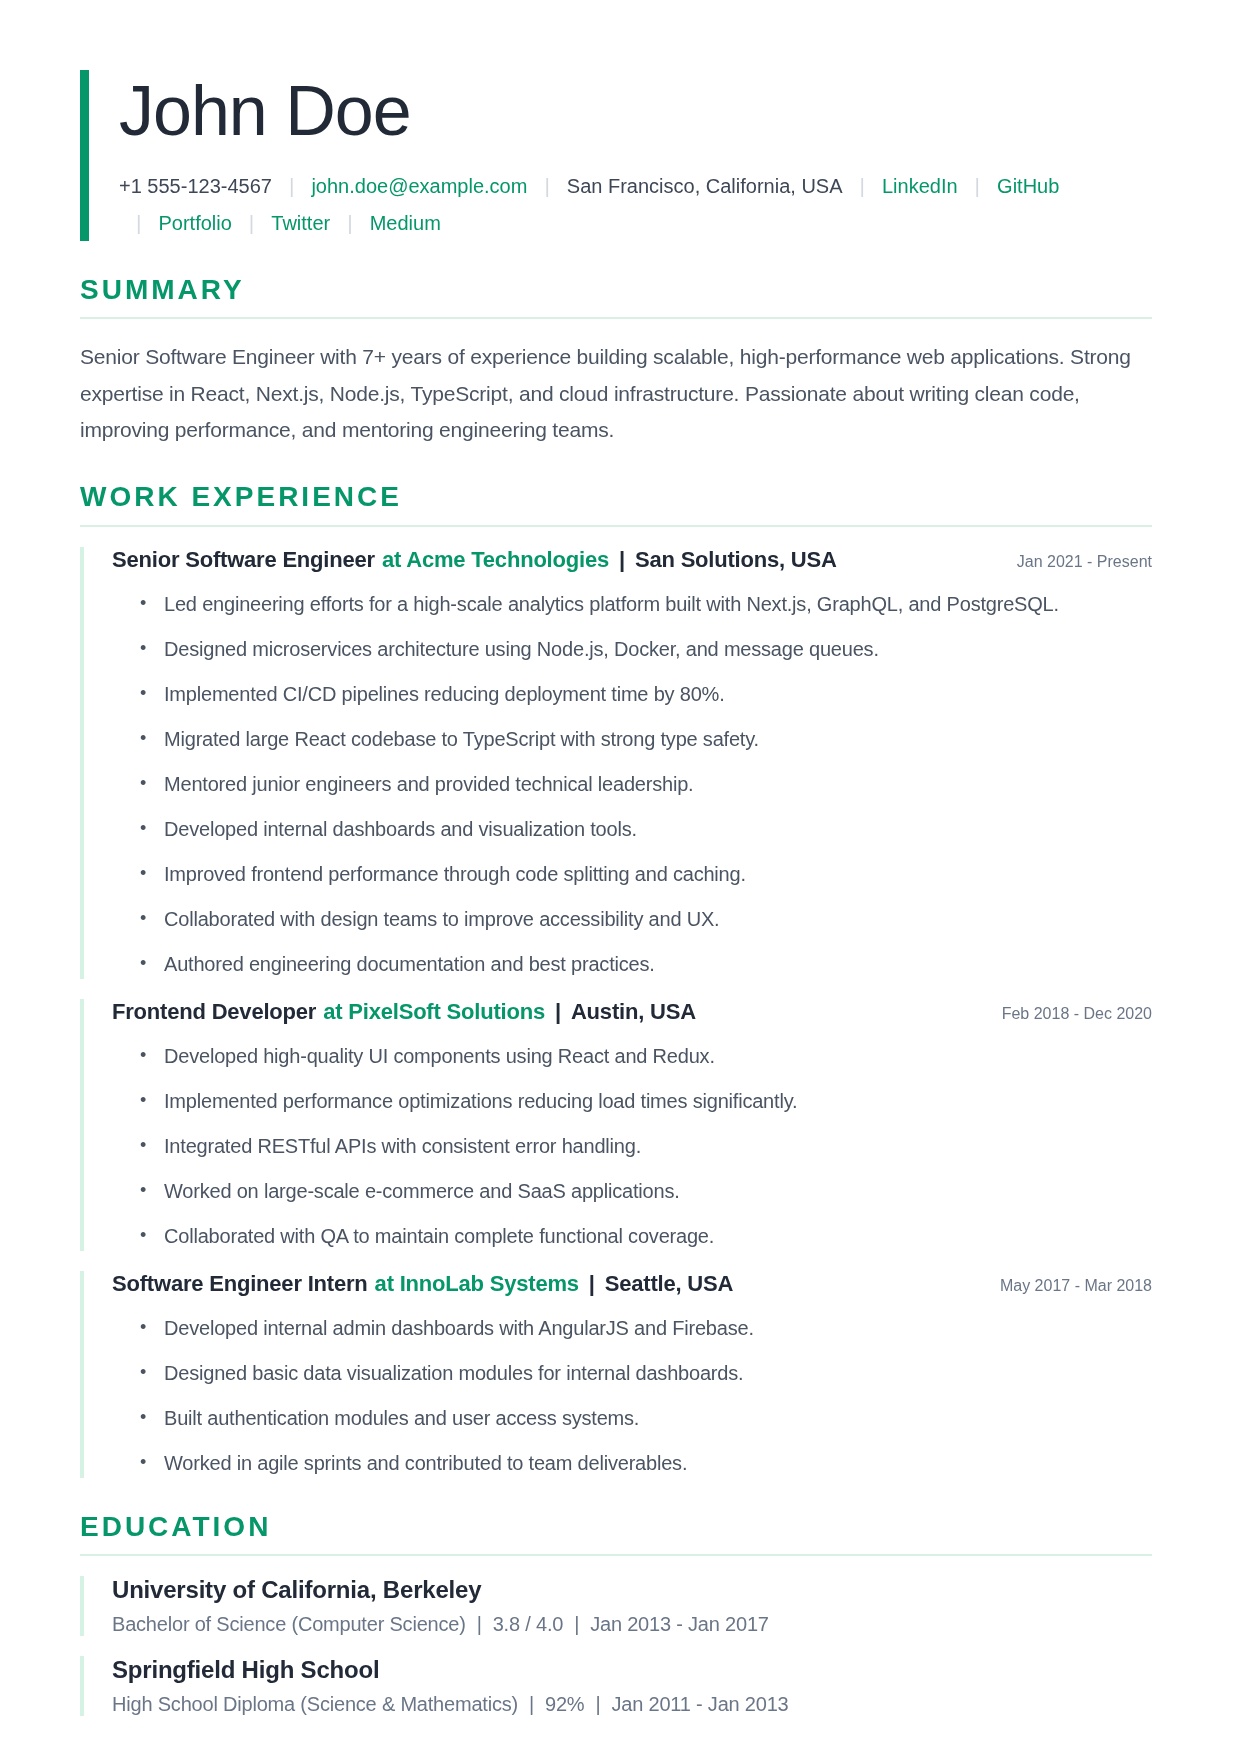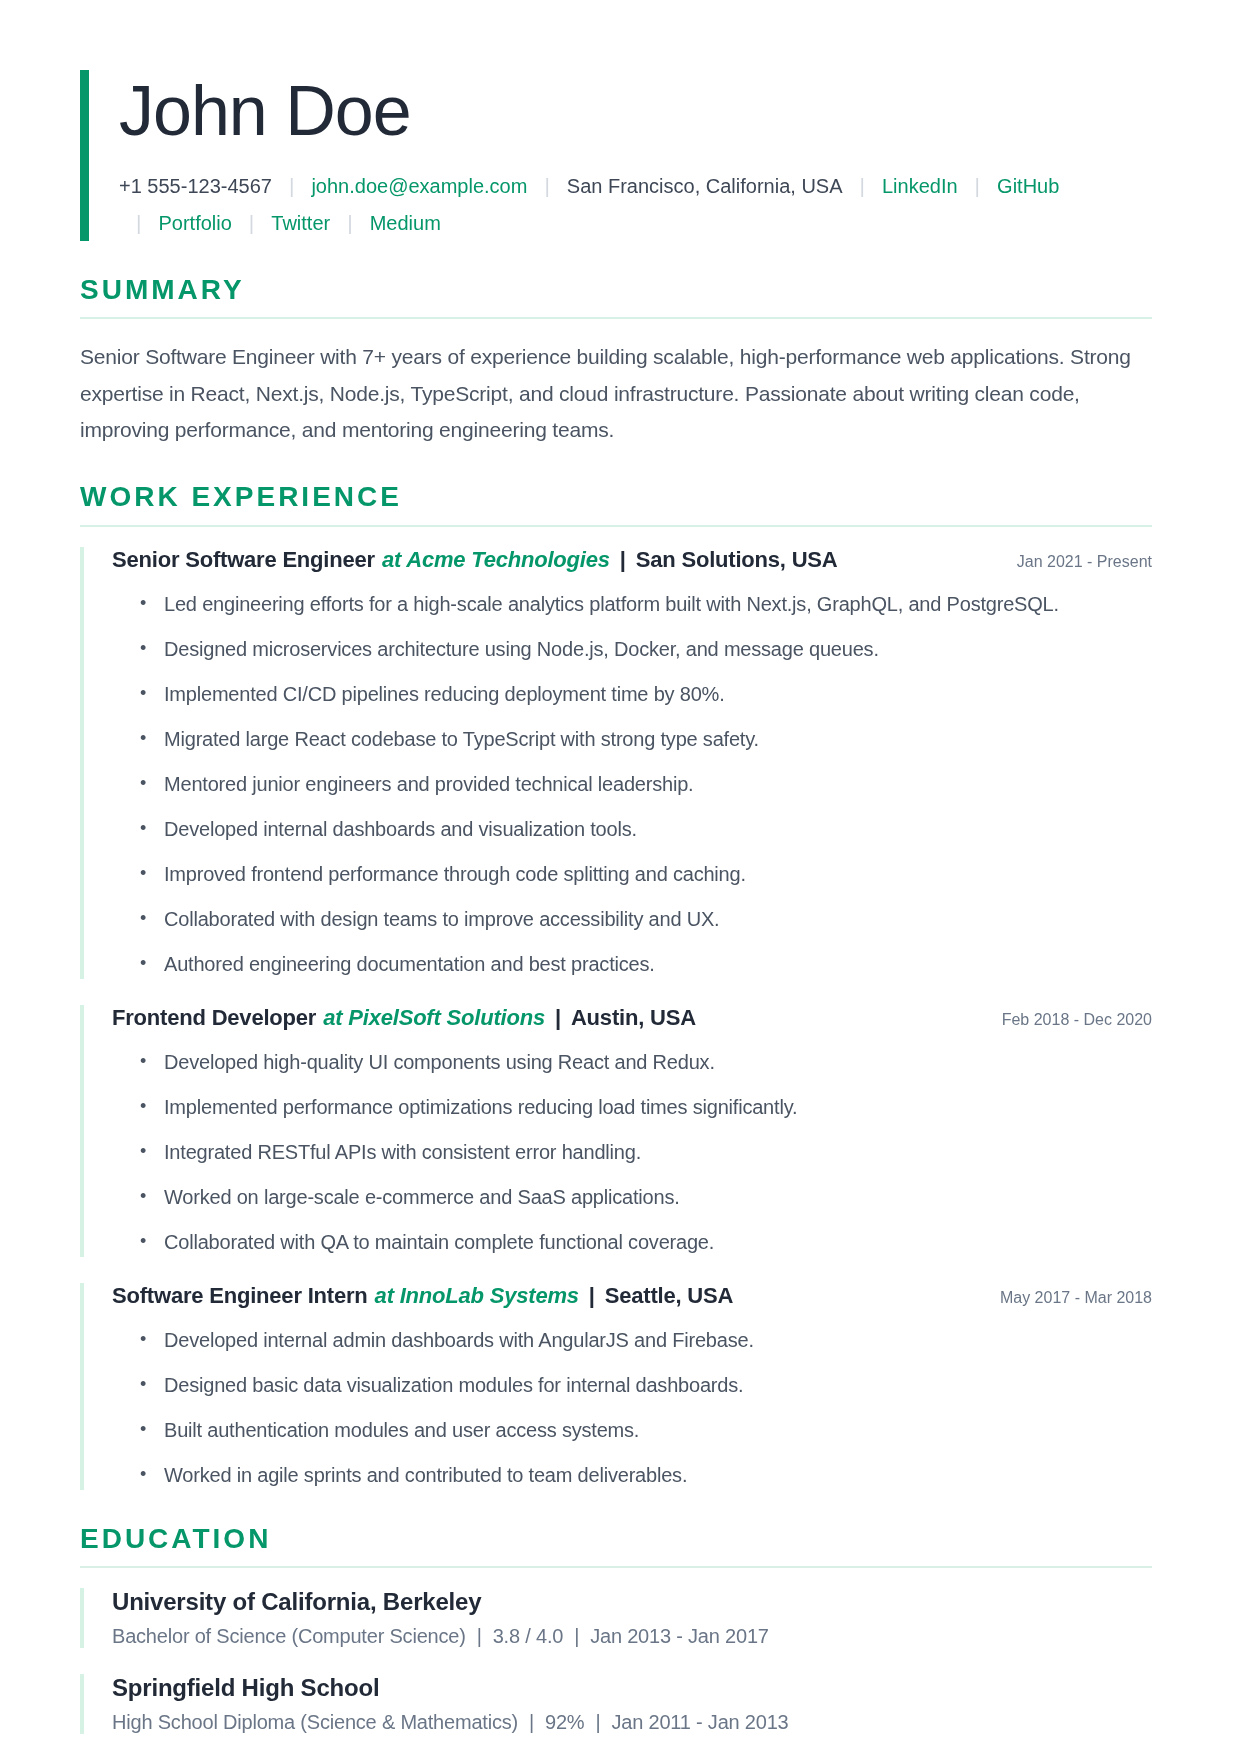--- a/index.html
+++ b/index.html
@@ -31,25 +31,25 @@
   .sep{color:var(--sepgray);padding:0 17px;font-weight:300;font-size:21px;}
   
   .sec{margin-top:34px;}
   .sec-h{
     font-size:28px;font-weight:700;color:var(--accent);
     letter-spacing:3px;margin:0 0 12px;line-height:1.1;
   }
   .sec-divider{height:2px;background:var(--divider);margin:0 0 20px;}
   .summary-text{font-size:21px;line-height:1.72;color:var(--body);margin:0;letter-spacing:-0.2px;}
   
-  .entry{border-left:4px solid var(--mint);padding-left:28px;margin-top:26px;}
+  .entry{border-left:4px solid var(--mint);padding-left:28px;margin-top:20px;}
   .entry:first-child{margin-top:20px;}
   .entry-head{display:flex;justify-content:space-between;align-items:baseline;gap:24px;}
   .entry-title{font-size:22px;font-weight:700;color:var(--dark);letter-spacing:-0.2px;}
-  .j-at{color:var(--accent);margin-left:7px;font-style:italic;}
+  .j-at{color:var(--accent);margin-left:7px;}
   .j-pipe{margin:0 10px;font-weight:600;color:var(--dark);}
   .entry-dates{font-size:16px;color:var(--muted);white-space:nowrap;font-weight:400;}
   ul.bullets{list-style:none;margin:16px 0 0;padding:0 0 0 28px;}
   ul.bullets li{
     position:relative;padding-left:24px;margin-bottom:15px;
     font-size:20px;line-height:1.5;color:var(--body);letter-spacing:-0.2px;
   }
   ul.bullets li::before{
     content:"\2022";position:absolute;left:0;top:1px;color:var(--body);font-size:18px;
   }

